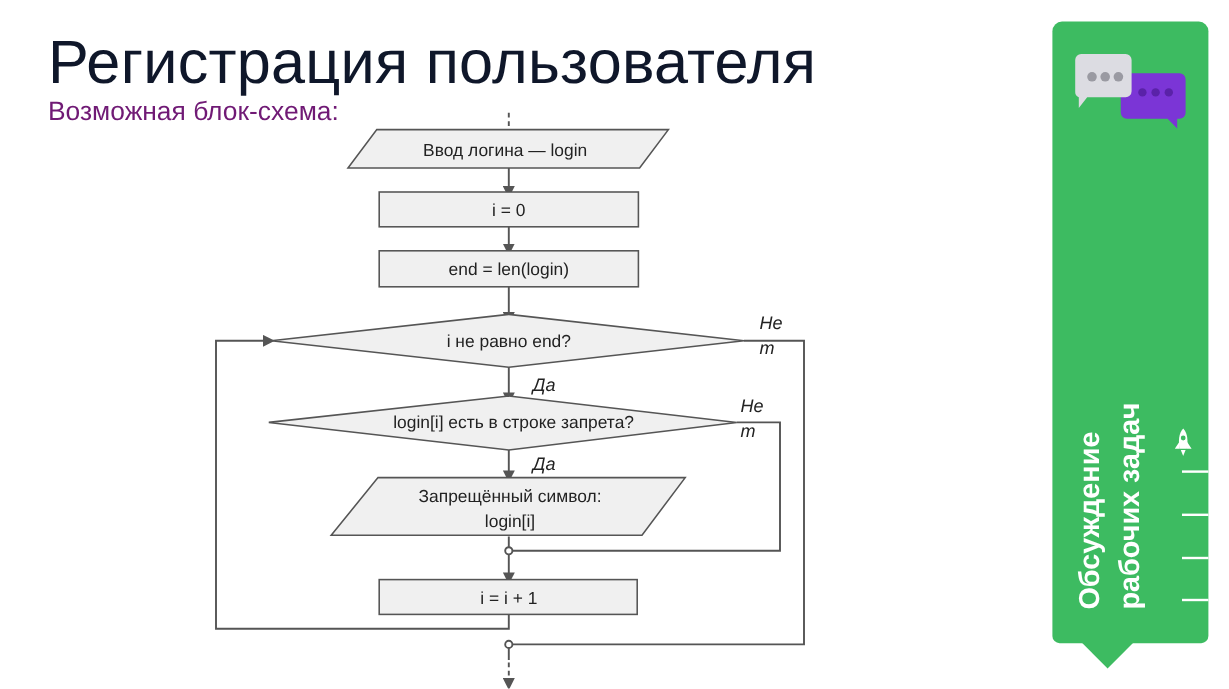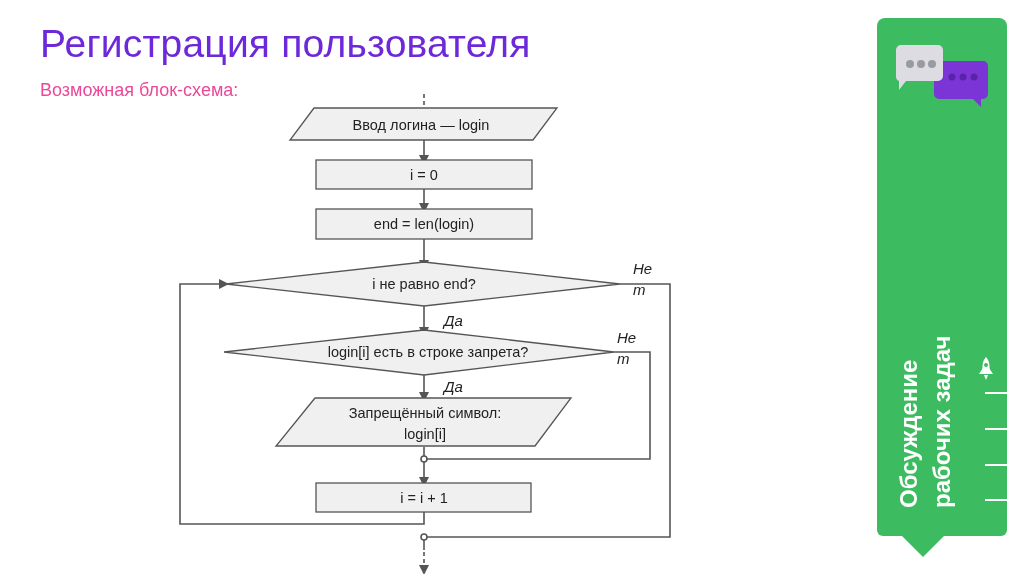--- a/index.html
+++ b/index.html
@@ -1,19 +1,19 @@
 <!DOCTYPE html>
 <html><head>
 <meta charset="utf-8">
 <style>
   html, body { margin: 0; padding: 0; }
   body { width: 1024px; height: 574px; background: #ffffff; position: relative; overflow: hidden;
          font-family: "Liberation Sans", sans-serif; }
-  .title { position: absolute; left: 40px; top: 22px; font-size: 39px; color: #6d28d9; letter-spacing: 0.2px; }
-  .subtitle { position: absolute; left: 40px; top: 80px; font-size: 18px; color: #ec4899; }
+  .title { position: absolute; left: 40px; top: 22px; font-size: 51px; color: #0f172a; letter-spacing: 0.2px; }
+  .subtitle { position: absolute; left: 40px; top: 80px; font-size: 22px; color: #701a75; }
   svg.flow { position: absolute; left: 0; top: 0; }
   .node-text { font-family: "Liberation Sans", sans-serif; font-size: 14.5px; fill: #222; text-anchor: middle; }
   .lbl { font-family: "Liberation Sans", sans-serif; font-size: 15px; font-style: italic; fill: #222; }
   .panel { position: absolute; left: 877px; top: 18px; width: 130px; height: 518px; background: #3dbb61;
            border-radius: 8px 8px 6px 6px; }
   .panel-tip { position: absolute; left: 901px; top: 535px; width: 0; height: 0;
                border-left: 22px solid transparent; border-right: 22px solid transparent; border-top: 22px solid #3dbb61; }
   .panel-text { position: absolute; left: 892px; top: 508px; transform-origin: 0 0; transform: rotate(-90deg);
                 color: #fff; font-size: 24px; line-height: 33px; font-weight: bold; white-space: nowrap; }
   .ticks div { position: absolute; left: 985px; width: 22px; height: 2px; background: #fff; }

